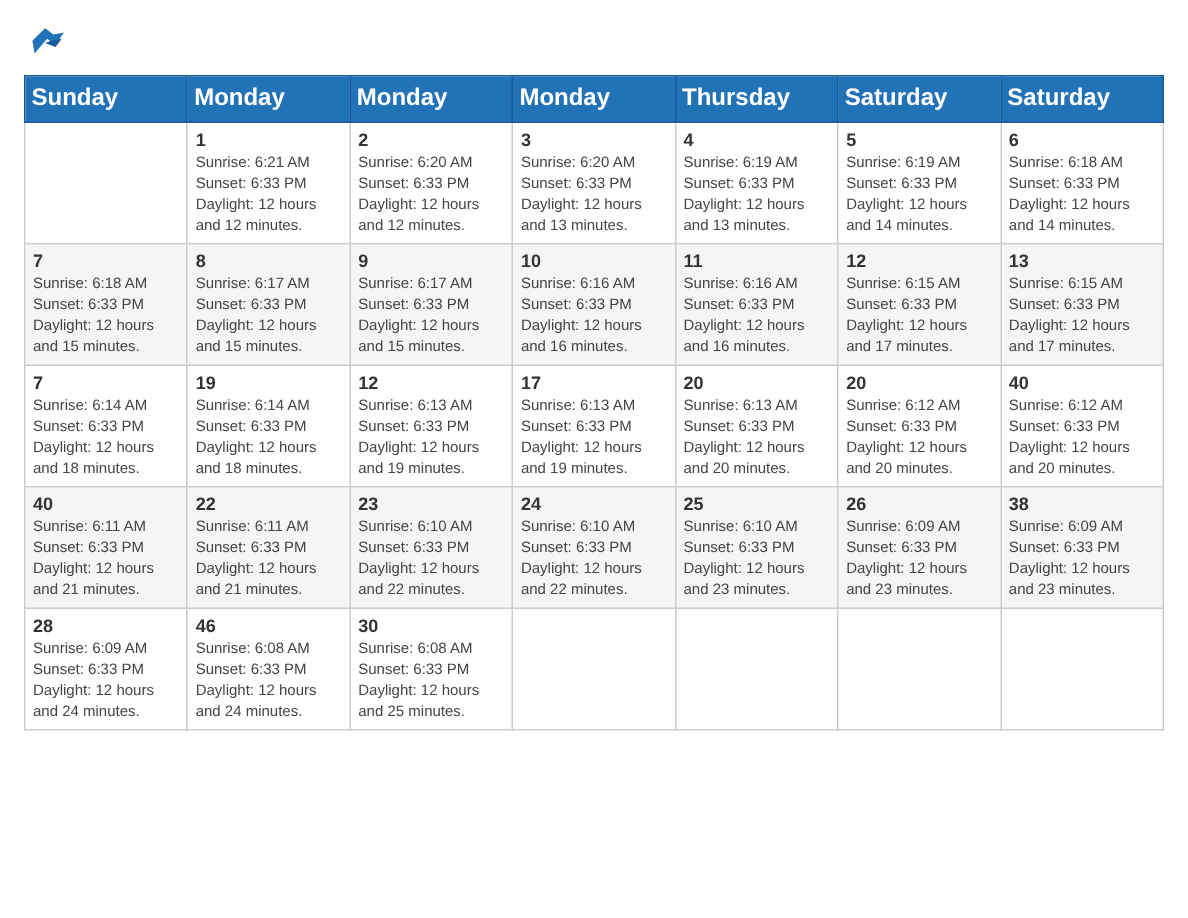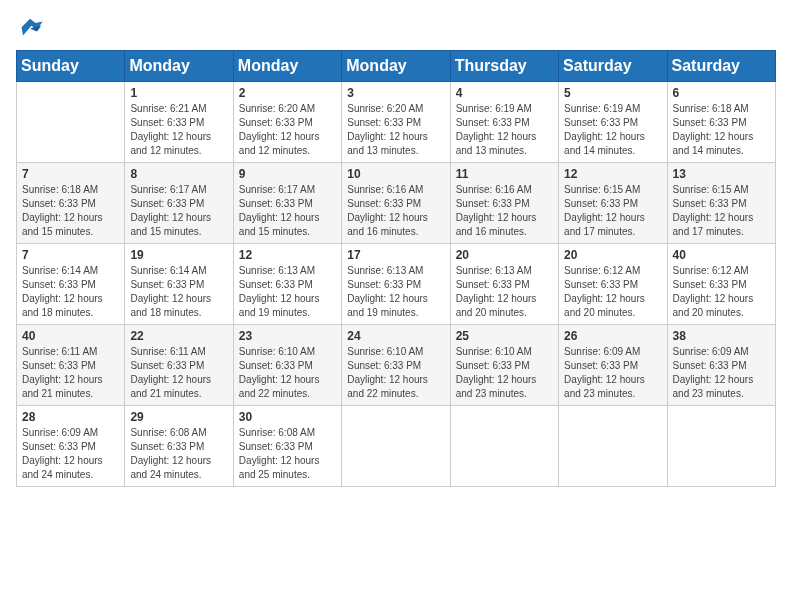--- a/index.html
+++ b/index.html
@@ -235,21 +235,21 @@
           <span class="day-number">38</span>
           <div class="day-info">Sunrise: 6:09 AM<br>Sunset: 6:33 PM<br>Daylight: 12 hours<br>and 23 minutes.</div>
         </td>
       </tr>
       <tr>
         <td>
           <span class="day-number">28</span>
           <div class="day-info">Sunrise: 6:09 AM<br>Sunset: 6:33 PM<br>Daylight: 12 hours<br>and 24 minutes.</div>
         </td>
         <td>
-          <span class="day-number">29</span>
+          <span class="day-number">46</span>
           <div class="day-info">Sunrise: 6:08 AM<br>Sunset: 6:33 PM<br>Daylight: 12 hours<br>and 24 minutes.</div>
         </td>
         <td>
           <span class="day-number">30</span>
           <div class="day-info">Sunrise: 6:08 AM<br>Sunset: 6:33 PM<br>Daylight: 12 hours<br>and 25 minutes.</div>
         </td>
         <td class="empty-cell"></td>
         <td class="empty-cell"></td>
         <td class="empty-cell"></td>
         <td class="empty-cell"></td>

